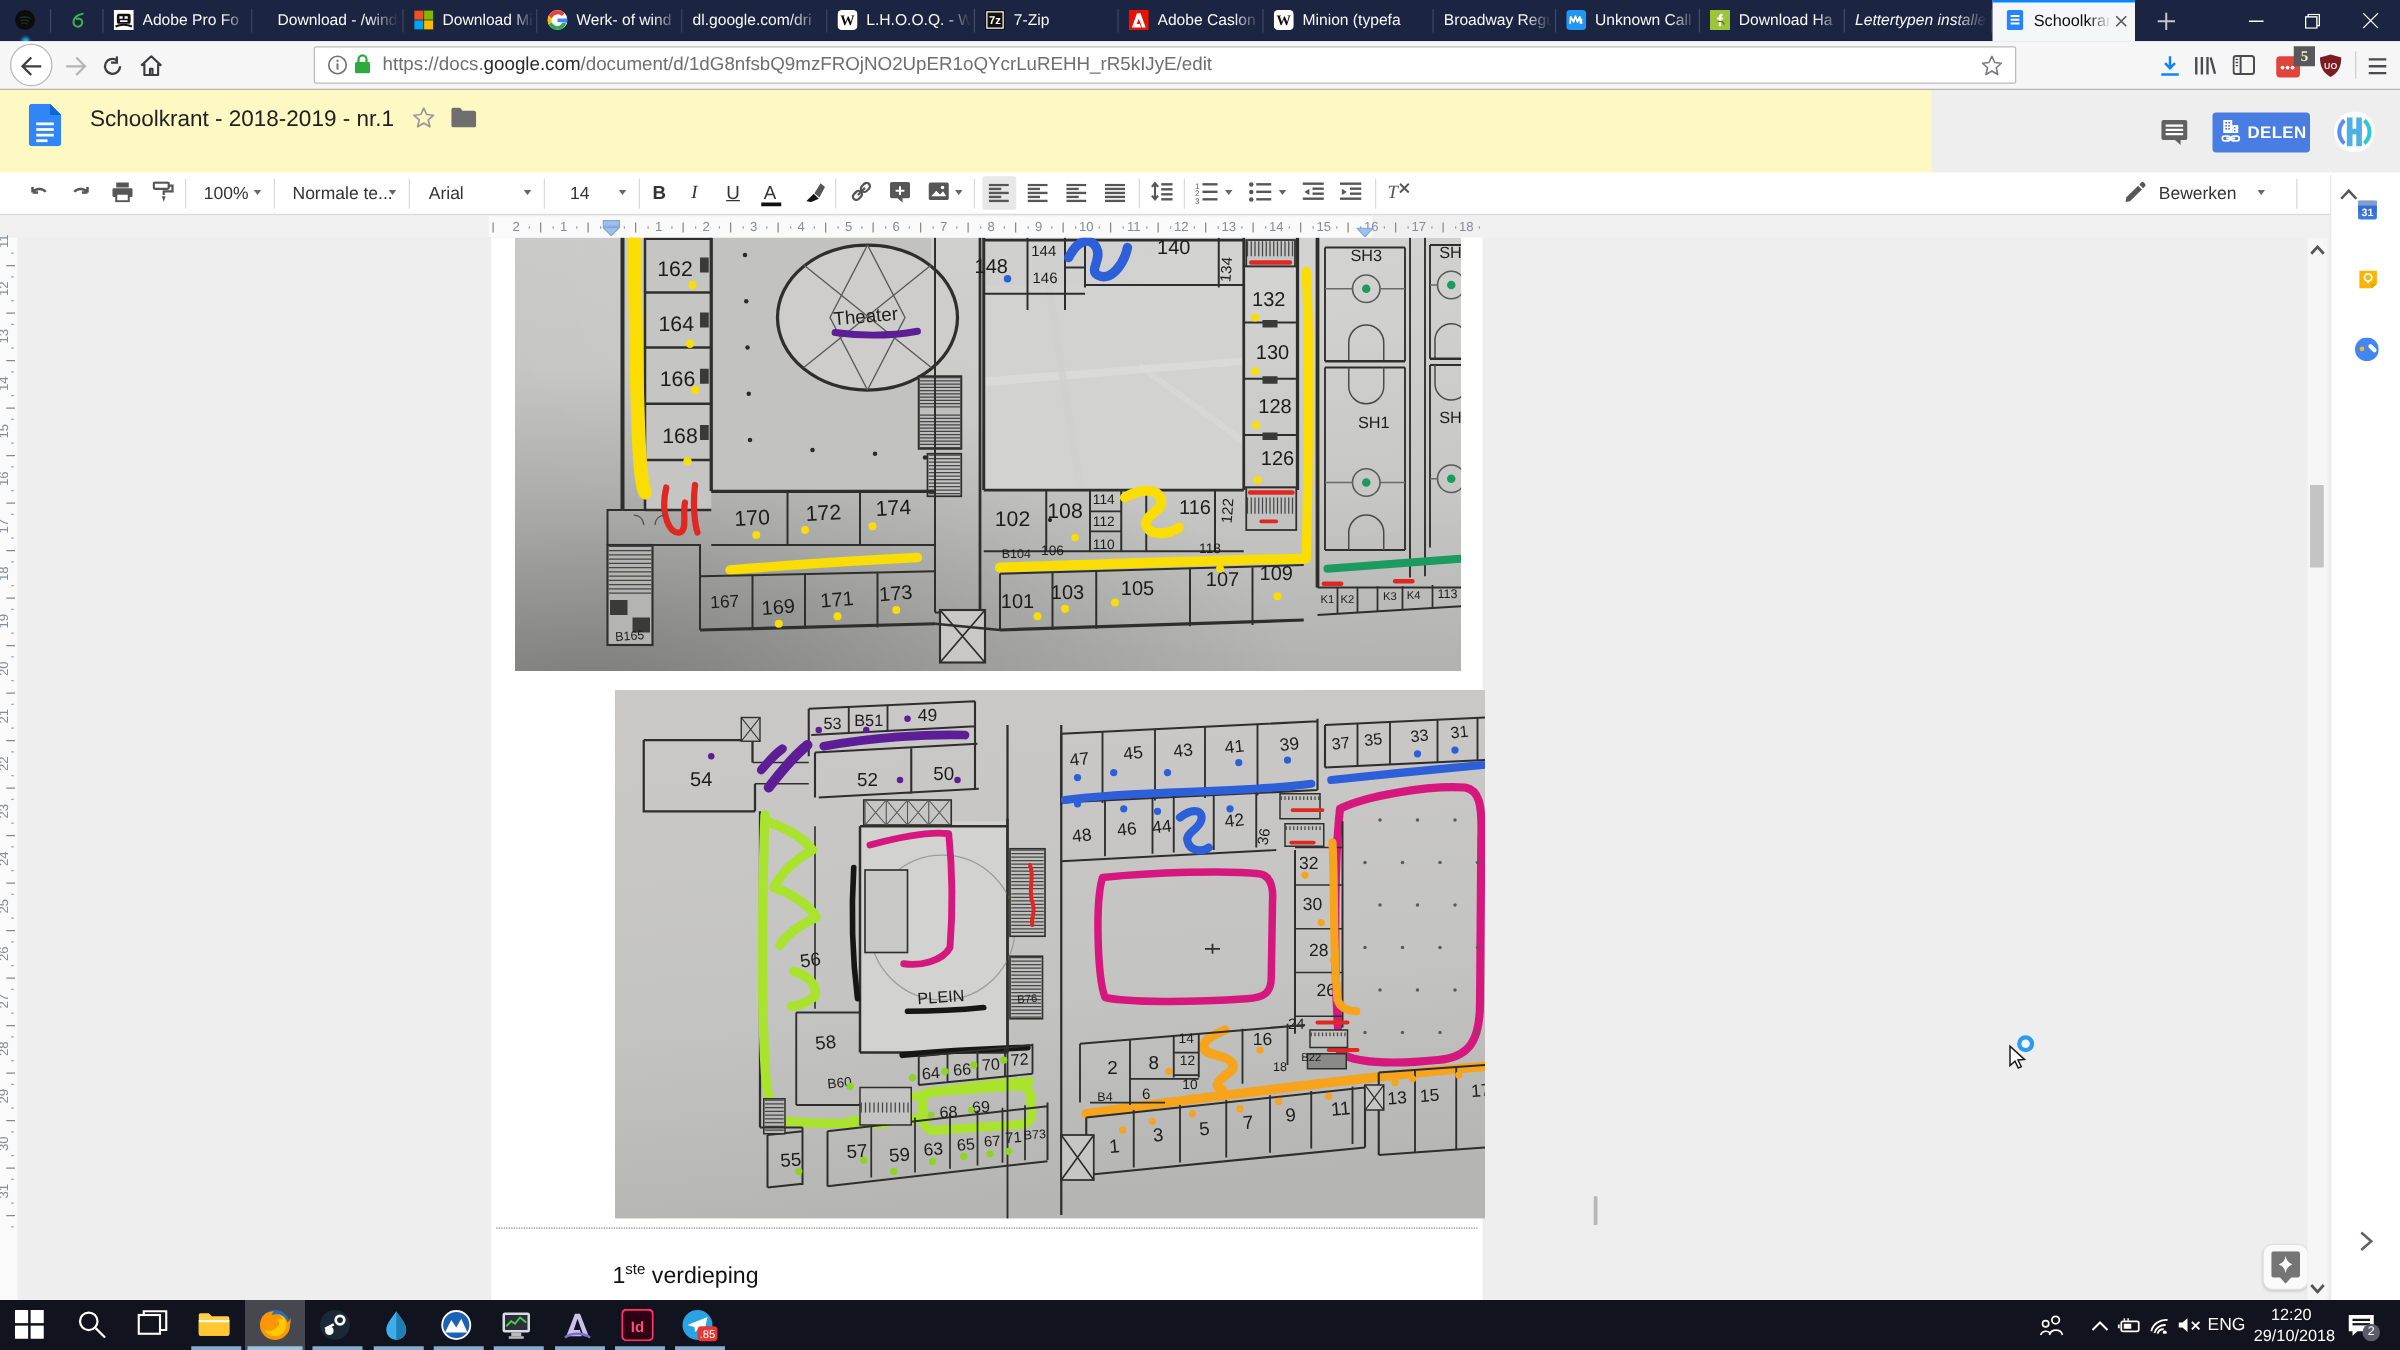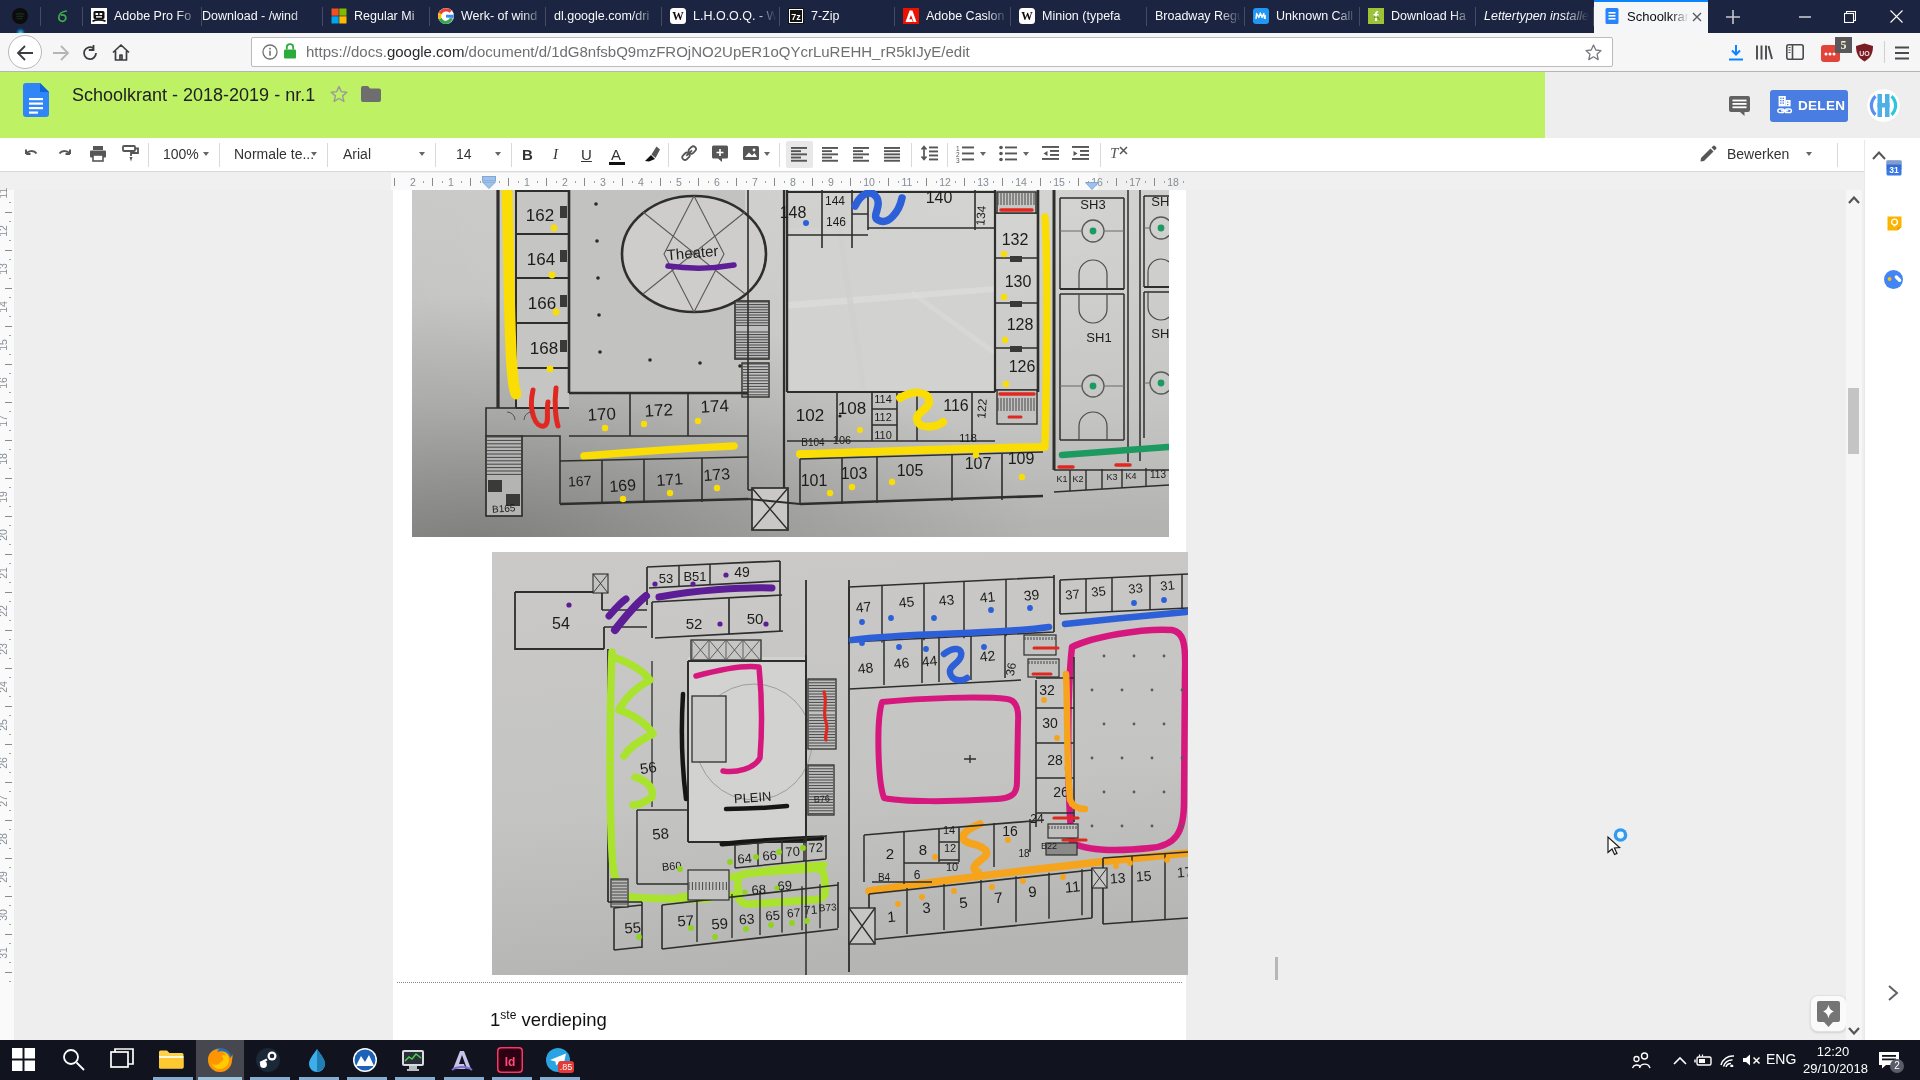--- a/index.html
+++ b/index.html
@@ -10,21 +10,21 @@
   .tab .sep { position:absolute; right:0; top:7px; height:19px; width:1px; background:rgba(255,255,255,.18); }
   .tab .fav { position:absolute; top:8px; width:16px; height:16px; }
   .tab .txt { position:absolute; top:9px; left:33px; right:0; white-space:nowrap; }
   .fade { -webkit-mask-image:linear-gradient(to right,#000 72%,transparent 96%); mask-image:linear-gradient(to right,#000 72%,transparent 96%); }
   .tab-active { position:absolute; top:0; height:33px; background:#f5f6f7; color:#0c0c0d; }
   .tab-active .stripe { position:absolute; top:0; left:0; right:0; height:2px; background:#0a84ff; }
   .navbar { position:absolute; left:0; top:33px; width:1920px; height:39px; background:#f6f6f7; border-bottom:1px solid #b5b5b8; }
   .urlbar { position:absolute; left:251px; top:4px; width:1362px; height:30px; background:#fff; border:1px solid #bbbbbe; border-radius:2px; }
   .urltxt { position:absolute; left:54px; top:5px; font-size:15px; color:#6f6f73; white-space:nowrap; }
   .urltxt b { color:#2a2a2e; font-weight:normal; }
-  .dochead { position:absolute; left:0; top:72px; width:1545px; height:66px; background:#bef264; }
+  .dochead { position:absolute; left:0; top:72px; width:1545px; height:66px; background:#fef9c3; }
   .doctitle { position:absolute; left:72px; top:13px; font-size:18px; color:#202124; }
   .menus { position:absolute; left:64px; top:36px; font-size:14px; color:#202124; }
   .menus span { padding:3px 7px; display:inline-block; }
   .lastedit { color:#757575; text-decoration:underline; margin-left:8px; }
   .delen { position:absolute; left:1770px; top:18px; width:78px; height:32px; background:#4a7de2; border-radius:3px; color:#fff; font-size:14px; font-weight:bold; }
   .avatar { position:absolute; left:1867px; top:17px; width:33px; height:33px; border-radius:50%; overflow:hidden; box-shadow:0 0 0 1px #eee; }
   .toolbar { position:absolute; left:0; top:138px; width:1920px; height:34px; background:#fff; border-bottom:1px solid #d9d9d9; color:#444; }
   .tsep { position:absolute; top:5px; width:1px; height:24px; background:#d9d9d9; }
   .tbtxt { position:absolute; top:8px; font-size:14px; color:#333; }
   .darr { display:inline-block; width:0; height:0; border-left:3.5px solid transparent; border-right:3.5px solid transparent; border-top:4px solid #666; vertical-align:middle; }
@@ -67,31 +67,31 @@
             <rect x="2.5" y="3" width="11" height="8" rx="1.5" fill="#111"></rect>
             <rect x="4.5" y="5" width="2.6" height="2" fill="#fff"></rect>
             <rect x="8.6" y="5" width="2.6" height="2" fill="#fff"></rect>
             <rect x="5" y="8.2" width="6" height="1.4" fill="#fff"></rect>
             <path d="M1.5 13.2 C5 11.4 11 11.4 14.5 13.2" stroke="#111" stroke-width="1.6" fill="none"></path>
           </svg></div>
         <div class="txt fade" style="left:31px;">Adobe Pro Fo</div>
         <div class="sep"></div>
       </div>
       <div class="tab" style="left:202px;width:121px;">
-        <div class="txt fade" style="left:0;">Download - /wind</div>
+        <div class="txt fade" style="left:20px;">Download - /wind</div>
         <div class="sep"></div>
       </div>
       <div class="tab" style="left:323px;width:107px;">
         <div class="fav" style="left:8px;"><svg width="16" height="16" viewBox="0 0 16 16" style="">
             <rect x="0.5" y="0.5" width="7.2" height="7.2" fill="#f25022"></rect>
             <rect x="8.3" y="0.5" width="7.2" height="7.2" fill="#7fba00"></rect>
             <rect x="0.5" y="8.3" width="7.2" height="7.2" fill="#00a4ef"></rect>
             <rect x="8.3" y="8.3" width="7.2" height="7.2" fill="#ffb900"></rect>
           </svg></div>
-        <div class="txt fade" style="left:31px;">Regular Mi</div>
+        <div class="txt fade" style="left:31px;">Download Mi</div>
         <div class="sep"></div>
       </div>
       <div class="tab" style="left:430px;width:116px;">
         <div class="fav" style="left:8px;"><svg width="16" height="16" viewBox="0 0 16 16" style="">
             <circle cx="8" cy="8" r="8" fill="#fff"></circle>
             <path d="M15 8 H8 V10.8 H11.8 C11.2 12.6 9.8 13.6 8 13.6 A5.6 5.6 0 1 1 11.9 4.1 L14 2.1 A8 8 0 1 0 15.9 8Z" fill="none"></path>
             <path d="M8 6.7 h7.7 a8 8 0 0 1 -0.2 3.4 l-7.5 -0.6z" fill="#4285f4"></path>
             <path d="M15 10.5 a8 8 0 0 1 -7 5.4 l-0.4 -3 a5 5 0 0 0 4.2 -2.8z" fill="#34a853"></path>
             <path d="M8 15.9 a8 8 0 0 1 -7.2 -4.5 l2.7 -1.6 a5 5 0 0 0 4.5 3.1z" fill="#34a853"></path>
             <path d="M0.8 11.4 a8 8 0 0 1 0 -6.8 l2.7 1.9 a5 5 0 0 0 0 3.2z" fill="#fbbc05"></path>

